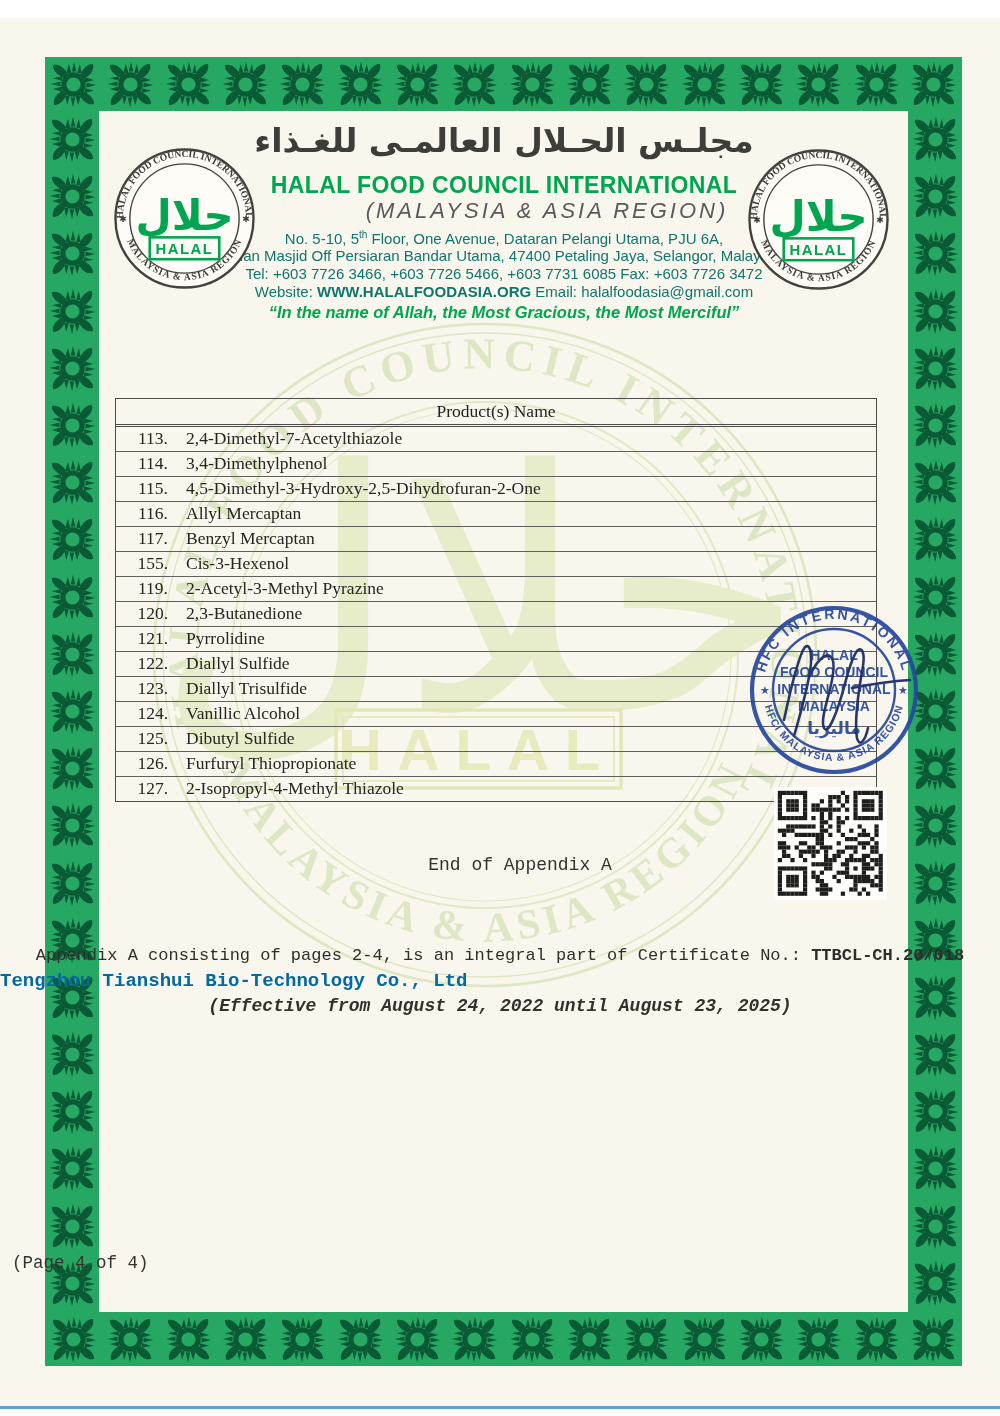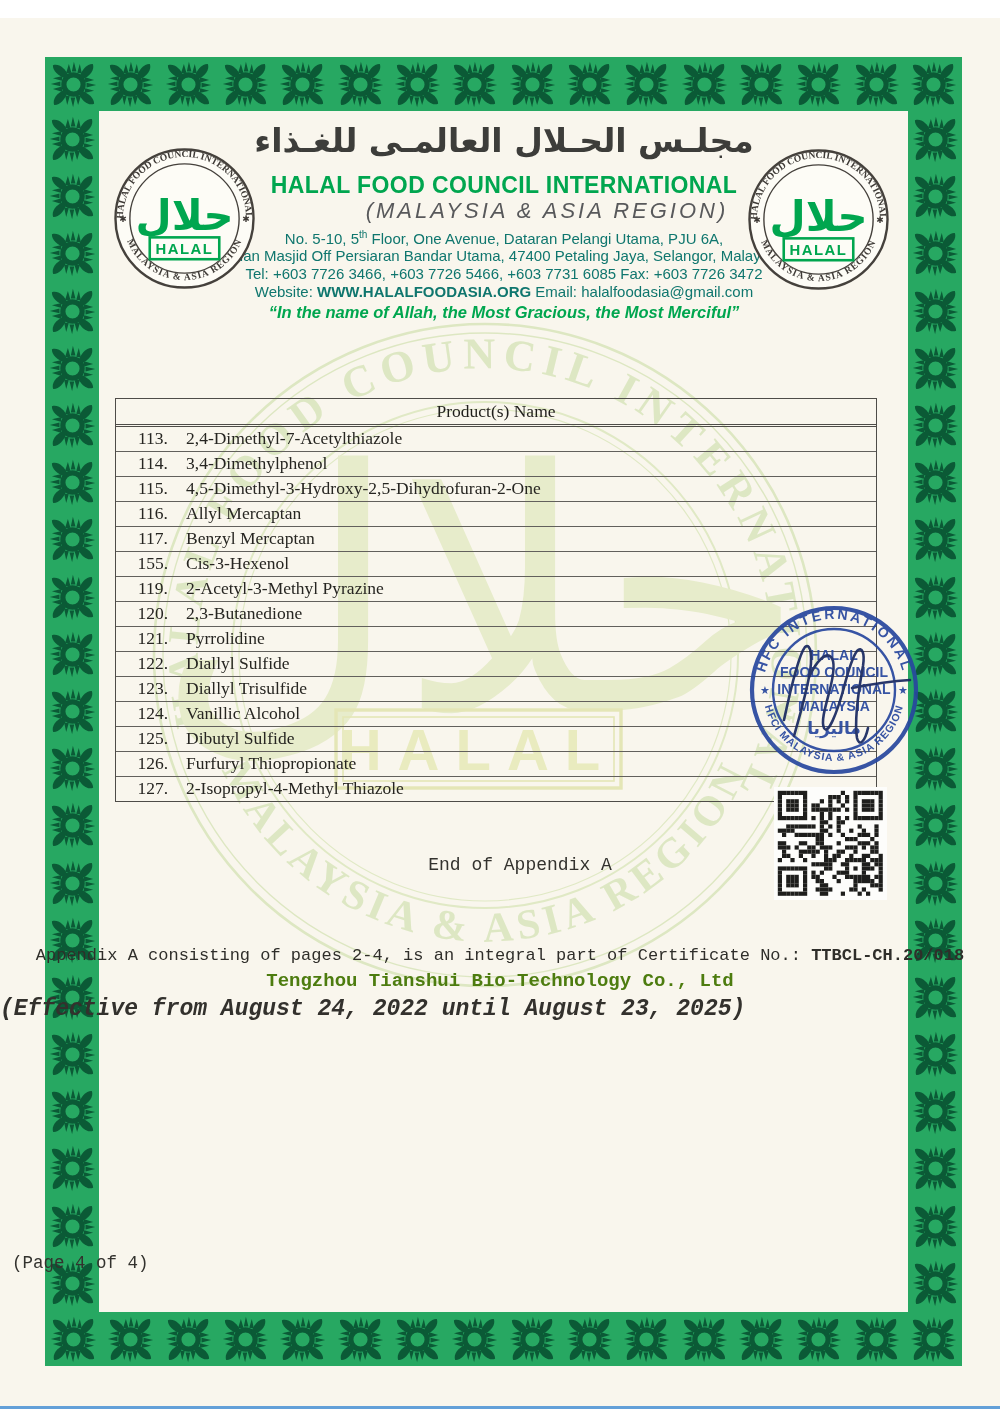--- a/index.html
+++ b/index.html
@@ -37,22 +37,22 @@
   #products-table{left:115px;top:398px;width:760px;border:1.6px solid #4e4c48;z-index:5;font-family:"Liberation Serif",serif;}
   #table-header{height:25px;line-height:25px;text-align:center;font-weight:400;font-size:17.5px;color:#1f1e1b;border-bottom:3px double #4e4c48;}
   .prow{display:flex;height:24px;line-height:23px;border-bottom:1px solid #62605c;font-size:17.5px;color:#262521;}
   .prow:last-child{border-bottom:none;}
   .pno{width:52px;text-align:right;flex:0 0 auto;}
   .pnm{padding-left:18px;}
   
   .serif{font-family:Liberation Mono, monospace;}
   #end-note{left:140px;top:855px;width:760px;text-align:center;font-size:18px;color:#33322e;z-index:6;}
   #appendix-line{left:30px;top:946px;width:940px;text-align:center;font-size:17px;color:#2f2e2a;z-index:6;}
-  #company-line{left:0;top:970px;width:1000px;text-align:center;font-size:19px;font-weight:700;color:#4d7c0f;z-index:6;}
-  #effective-line{left:0;top:996px;width:1000px;font-size:23px;font-weight:700;font-style:italic;color:#33312d;z-index:6;}
+  #company-line{left:0;top:970px;width:1000px;text-align:left;font-size:19px;font-weight:700;color:#0369a1;z-index:6;}
+  #effective-line{left:0;top:996px;width:1000px;text-align:center;font-size:18px;font-weight:700;font-style:italic;color:#33312d;z-index:6;}
   #page-note{left:0;top:1253px;width:1000px;text-align:left;font-size:17.5px;color:#33322e;z-index:6;padding-left:12px;}
   #scanline{left:0;top:1406px;width:1000px;height:3px;background:#63a0d8;z-index:10;}
 </style>
 </head>
 <body>
 
 <svg width="0" height="0" style="position:absolute" aria-hidden="true">
   <defs>
     <g id="rosette-sym">
       <circle r="11.5" fill="none" stroke="#0b5a36" stroke-width="6.2"></circle>

